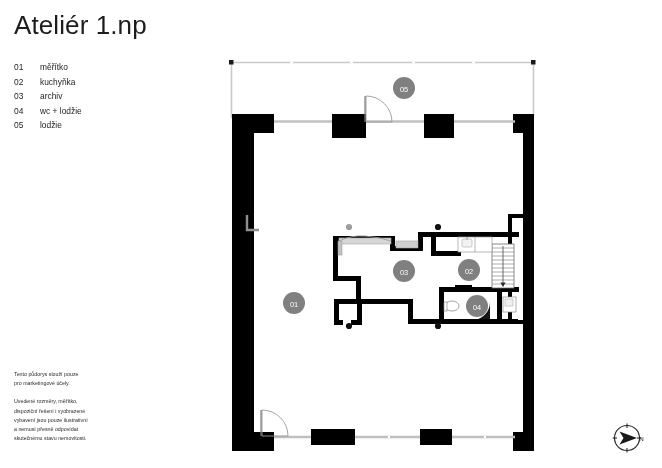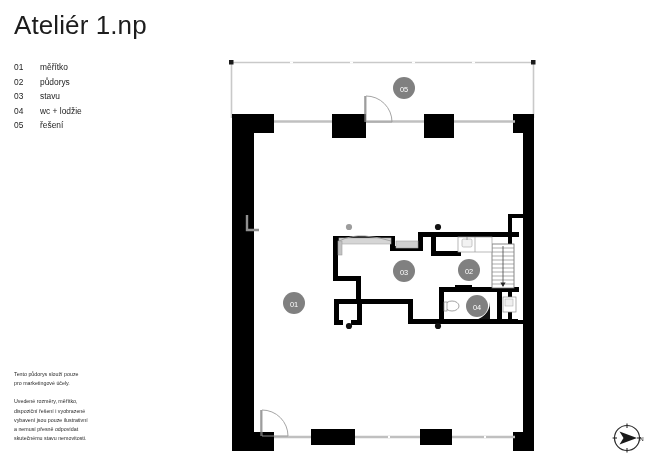--- a/index.html
+++ b/index.html
@@ -53,33 +53,33 @@
 
   <div class="title">Ateliér 1.np</div>
 
   <div class="legend">
     <div class="legend-row">
       <span class="legend-num">01</span>
       <span class="legend-label">měřítko</span>
     </div>
     <div class="legend-row">
       <span class="legend-num">02</span>
-      <span class="legend-label">půdorys</span>
+      <span class="legend-label">kuchyňka</span>
     </div>
     <div class="legend-row">
       <span class="legend-num">03</span>
-      <span class="legend-label">stavu</span>
+      <span class="legend-label">archiv</span>
     </div>
     <div class="legend-row">
       <span class="legend-num">04</span>
       <span class="legend-label">wc + lodžie</span>
     </div>
     <div class="legend-row">
       <span class="legend-num">05</span>
-      <span class="legend-label">řešení</span>
+      <span class="legend-label">lodžie</span>
     </div>
   </div>
 
   <div class="disclaimer">
     <p>Tento půdorys slouží pouze</p>
     <p>pro marketingové účely.</p>
     <div class="gap"></div>
     <p>Uvedené rozměry, měřítko,</p>
     <p>dispoziční řešení i vyobrazené</p>
     <p>vybavení jsou pouze ilustrativní</p>

